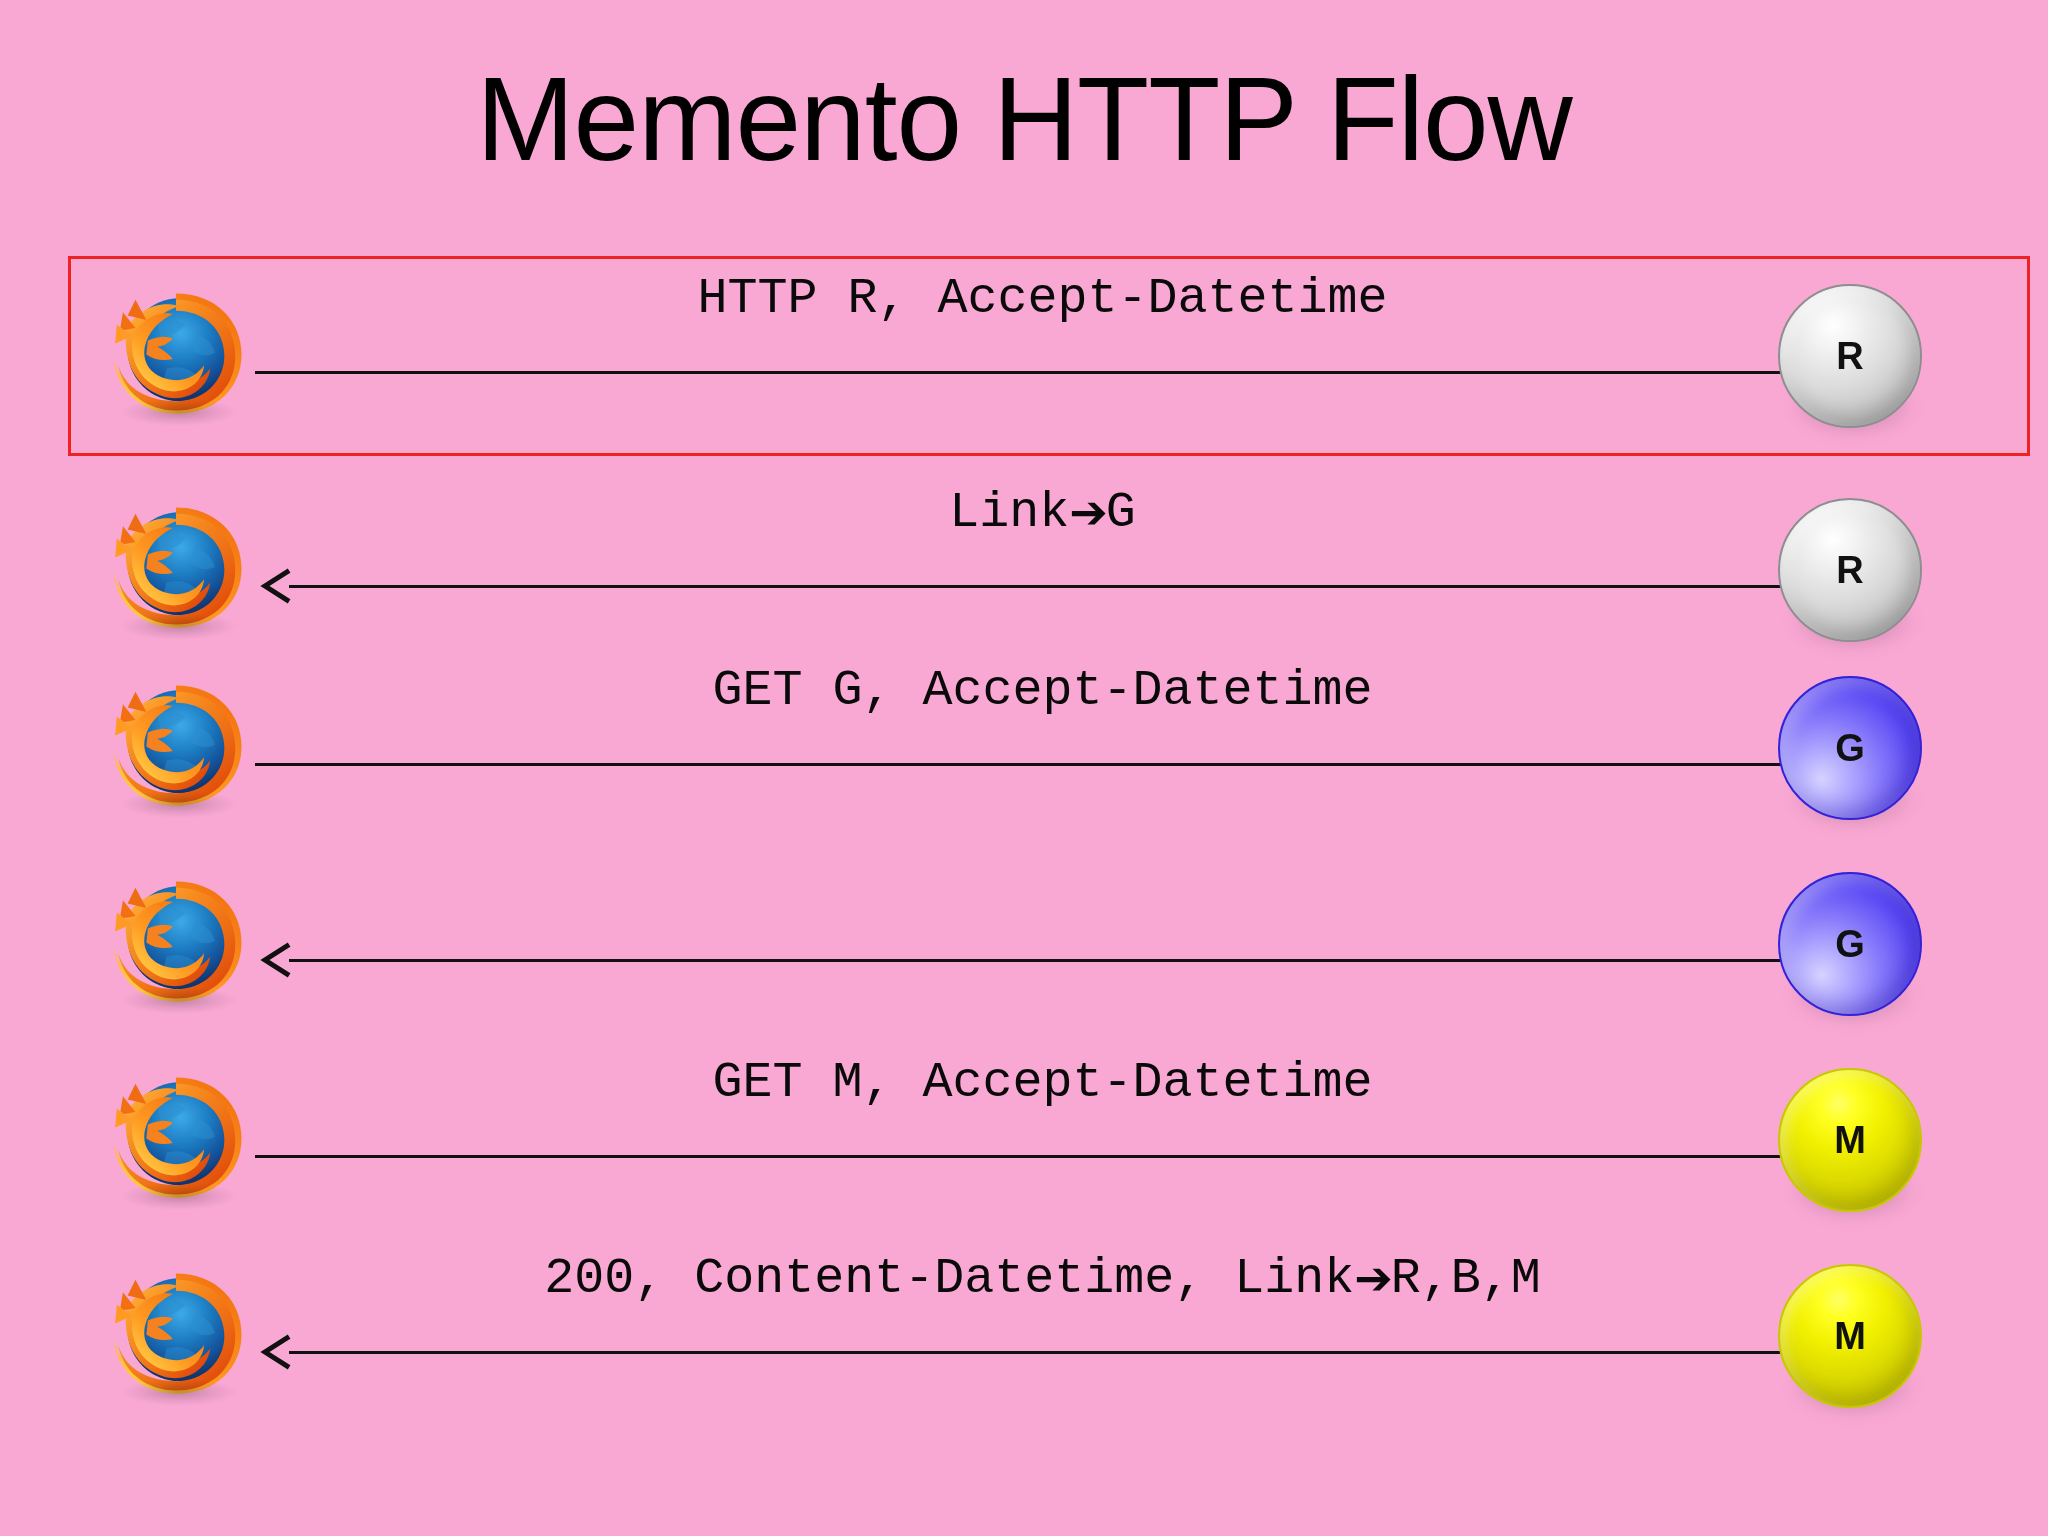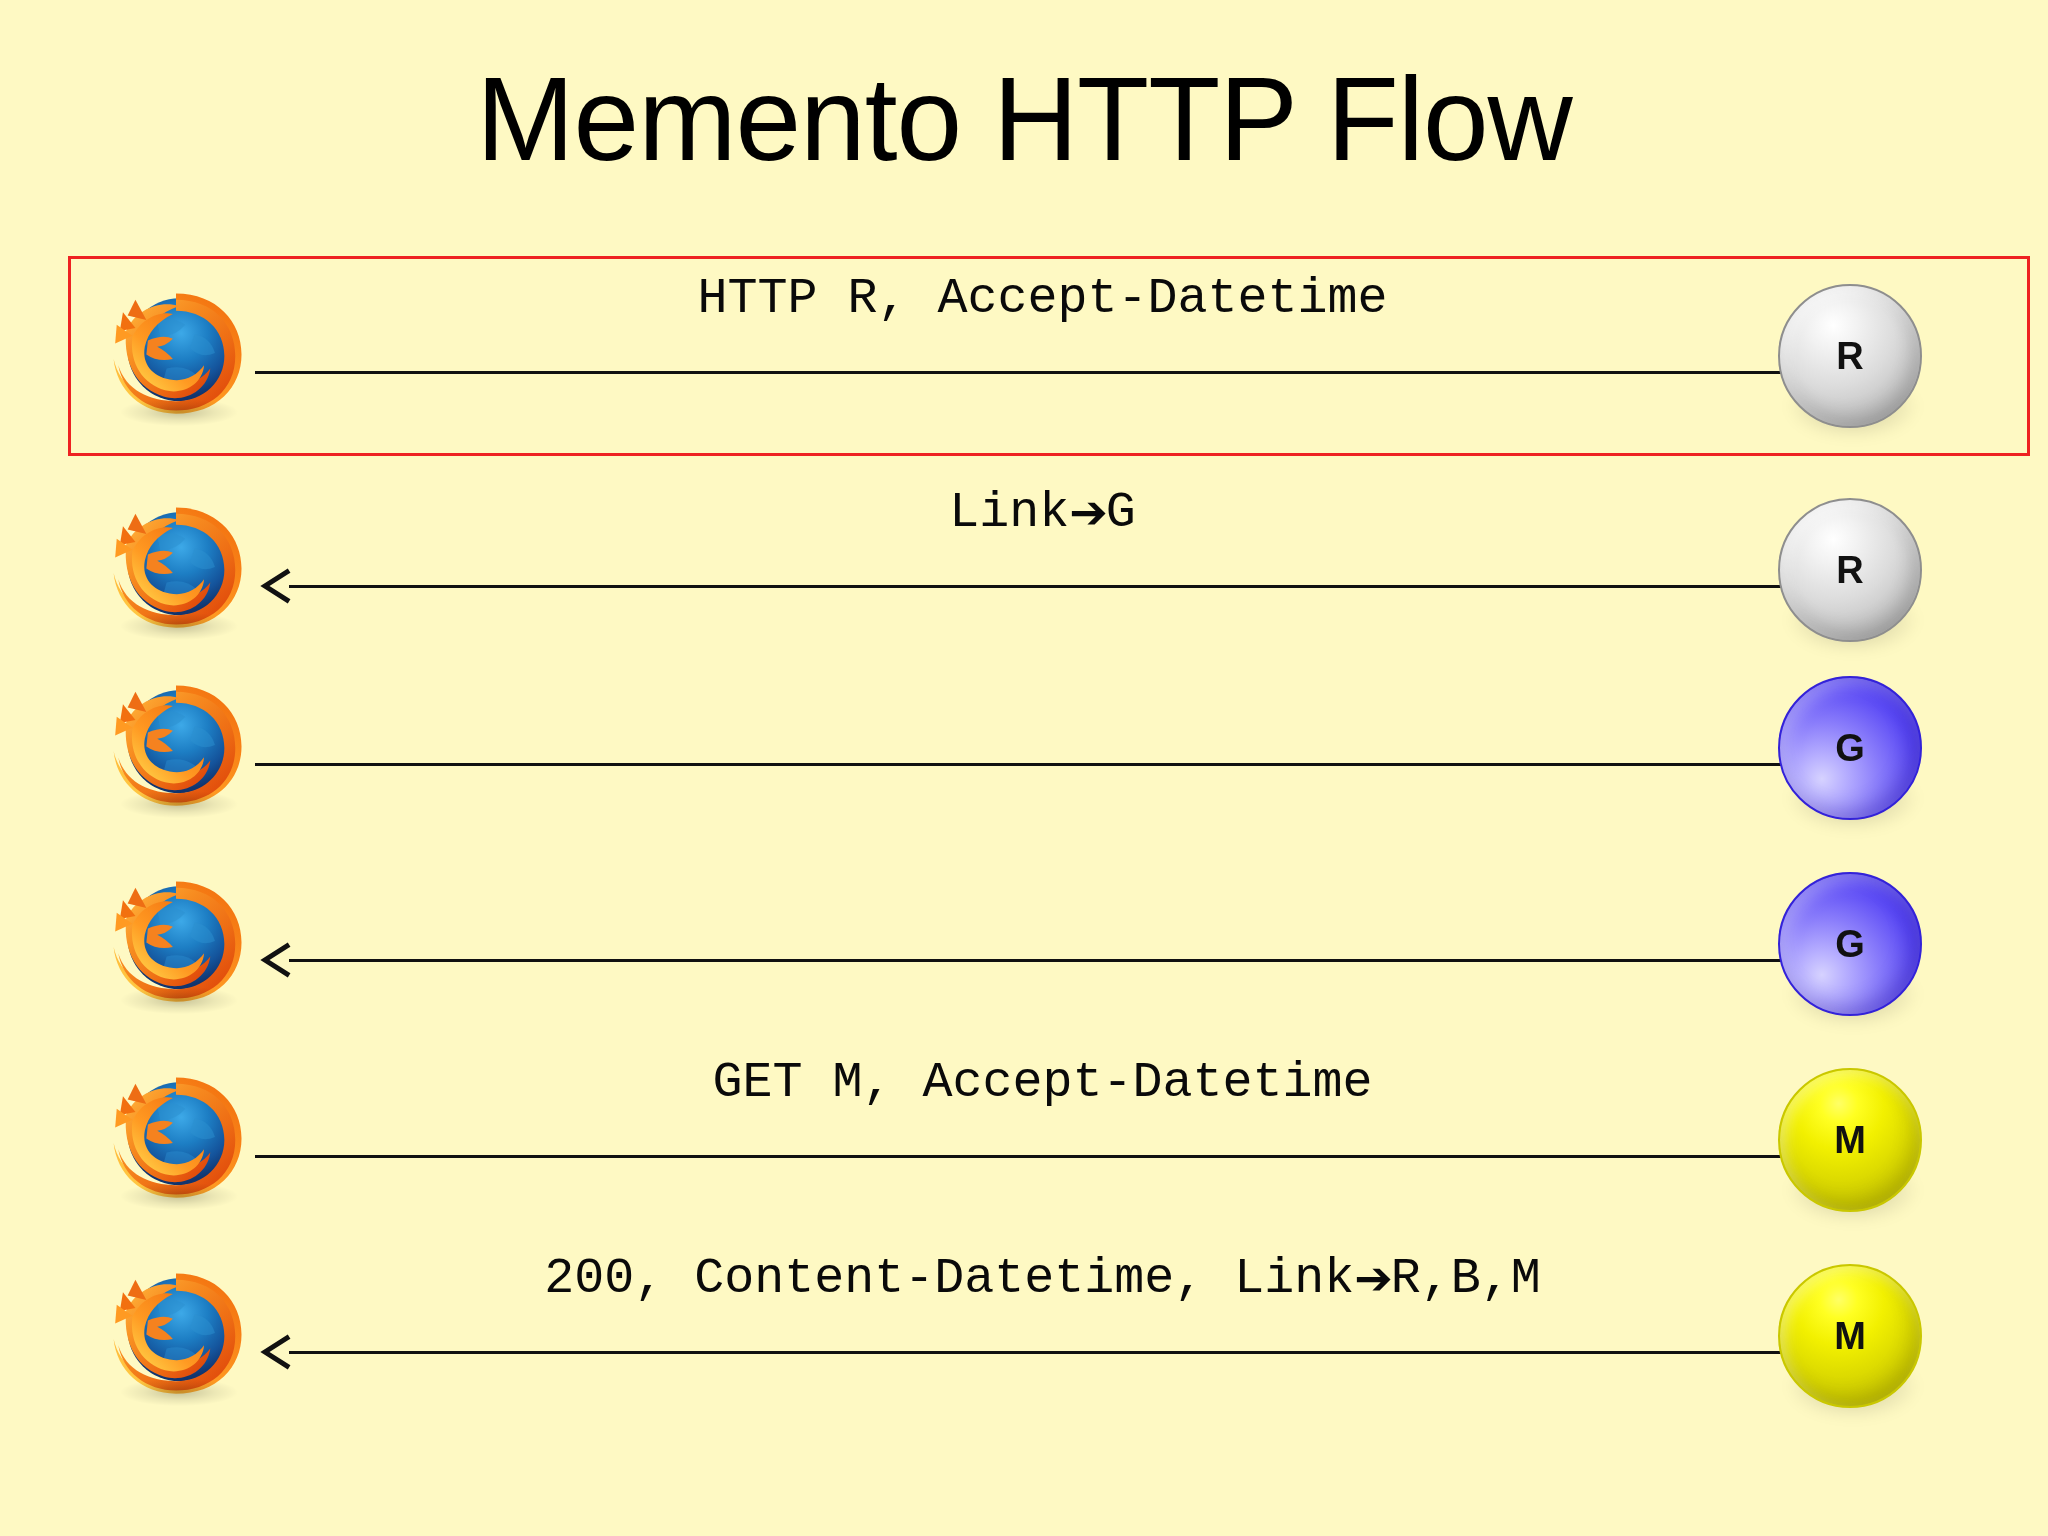--- a/index.html
+++ b/index.html
@@ -11,21 +11,21 @@
     width: 2048px;
     height: 1536px;
     overflow: hidden;
     font-family: "Liberation Sans", sans-serif;
     position: relative;
   }
 
   #slide {
     position: absolute;
     inset: 0;
-    background: #fef9c3;
+    background: #f9a8d4;
   }
 
   
   #slide-title {
     position: absolute;
     left: 0;
     top: 58px;
     width: 2048px;
     text-align: center;
     font-family: "Liberation Sans", sans-serif;
@@ -395,20 +395,21 @@
         <path d="M24 14 L31 27 L19 24 Z" fill="#ee6d14"></path>
         <path d="M12 30 L22 37 L11 42 Z" fill="#ff9a22"></path>
 
         <path d="M33 42 L48 38 L44 47 L52 50 L36 54 Z" fill="#ffffff" opacity="0.0"></path>
         <path d="M32 40 q10 -4 16 -1 q-5 5 -10 5 q6 3 10 8 q-10 2 -17 -3 z" fill="#f5821f"></path>
 
         <ellipse cx="52" cy="86" rx="38" ry="9" fill="url(#ffShadow)"></ellipse>
       </svg>
     </div>
 
+    <div class="msg-text"><span>GET G, Accept-Datetime</span></div>
 
     <div class="arrow-wrap dir-right">
       <div class="arrow-line"></div>
       <div class="arrow-head">
             <svg viewBox="0 0 40 40" width="40" height="40" xmlns="http://www.w3.org/2000/svg">
               <path d="M8 6 L30 20 L8 34" fill="none" stroke="#111111" stroke-width="5" stroke-linecap="square" stroke-linejoin="miter"></path>
             </svg>
           </div>
     </div>
 

